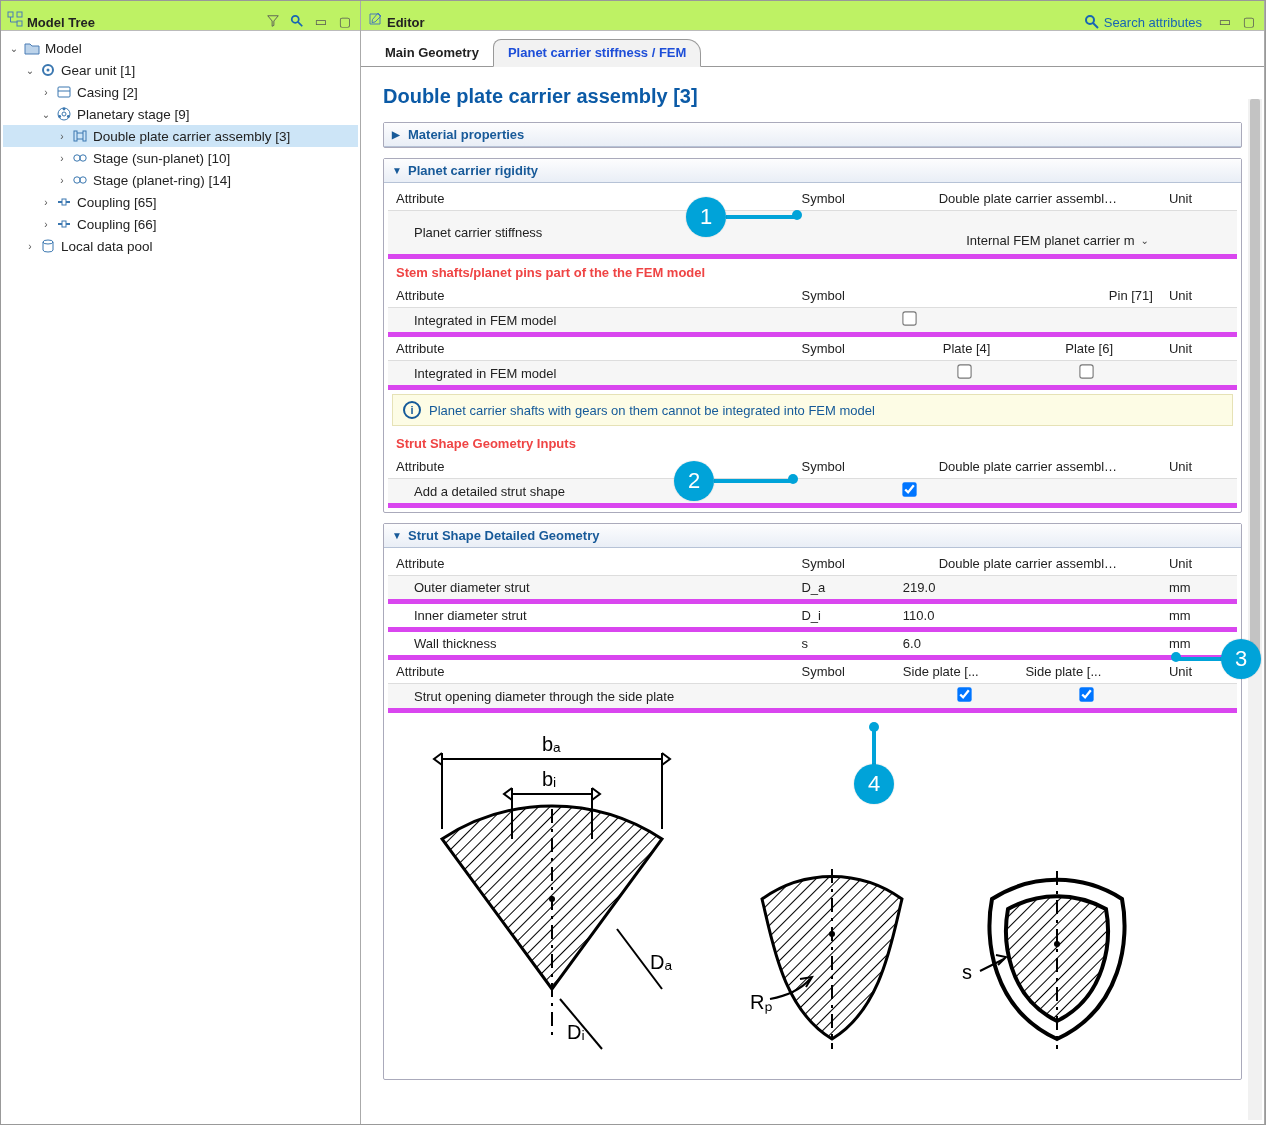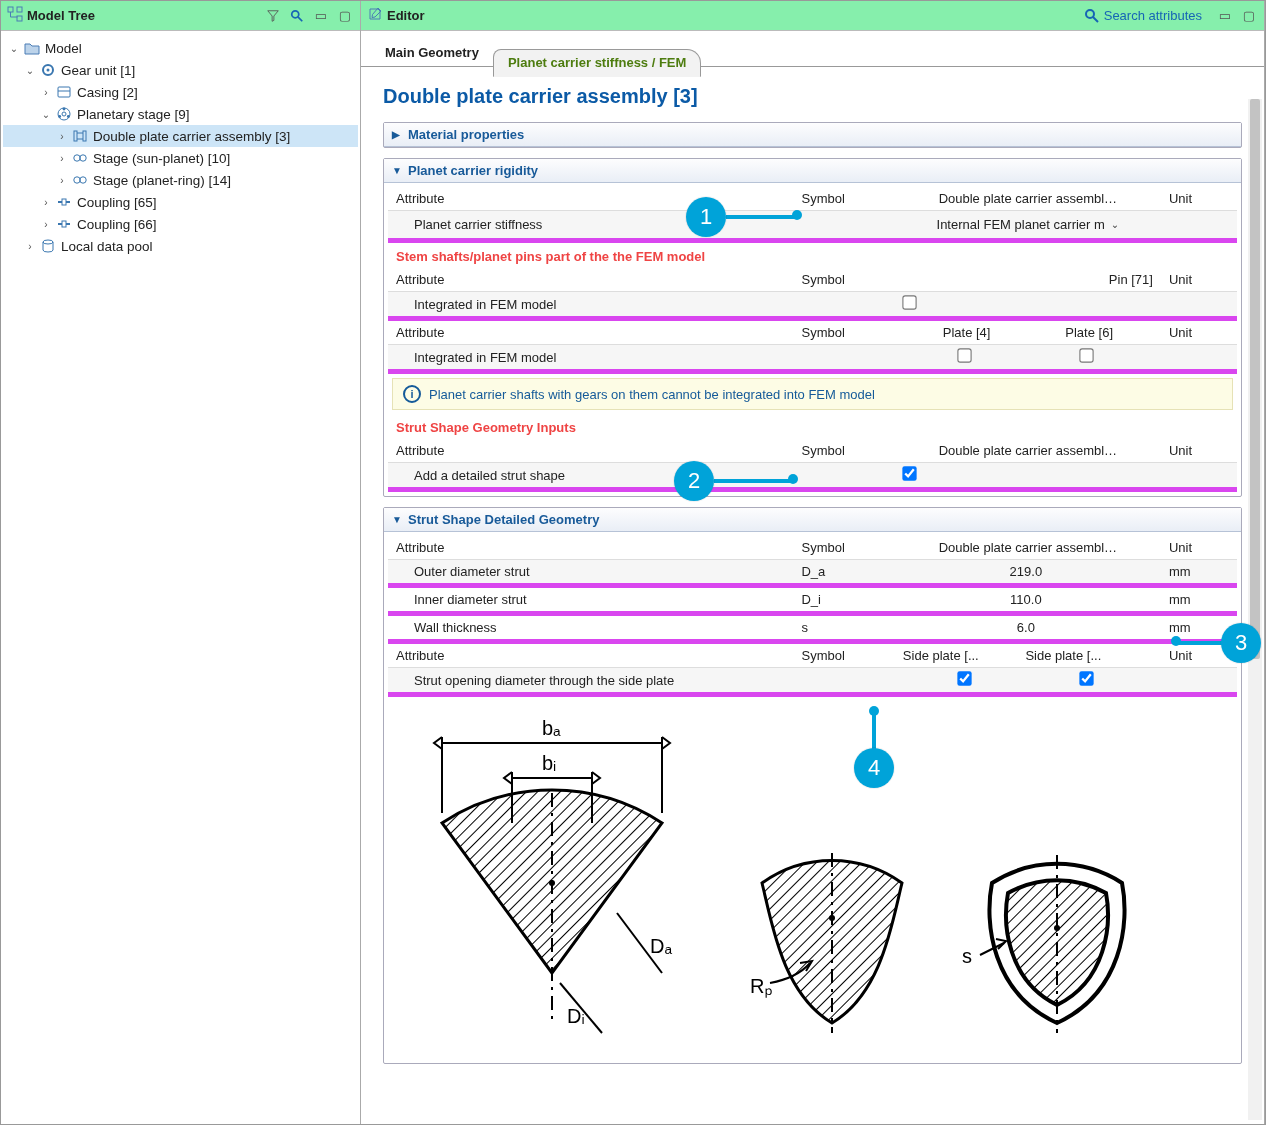--- a/index.html
+++ b/index.html
@@ -12,23 +12,23 @@
   height: 1125px;
   overflow: hidden;
   display: flex;
   border: 1px solid #999;
 }
 .panel { display: flex; flex-direction: column; border-right: 1px solid #aaa; }
 .left-panel { width: 360px; }
 .right-panel { flex: 1; }
 
 .panel-header {
-  display: flex; align-items: center; height: 30px;
+  display: flex; align-items: flex-end; height: 30px;
   padding: 0 6px; border-bottom: 1px solid #bbb;
-  background: #86efac;
+  background: #bef264;
 }
 .panel-title { font-weight: 600; margin-left: 4px; }
 .panel-header .spacer { flex: 1; }
 .panel-header .hicon { width: 18px; height: 18px; margin-left: 6px; display:flex; align-items:center; justify-content:center; color:#555; cursor:pointer; }
 
 
 .tree { padding: 6px 2px; font-size: 13.5px; overflow-y:auto; flex:1; }
 .tree-row {
   display:flex; align-items:center; height: 22px; padding: 0 4px;
   cursor: default; white-space:nowrap;
@@ -51,22 +51,22 @@
 .tab {
   padding: 5px 14px 6px 14px;
   font-weight:600;
   color:#222;
   cursor:pointer;
   border-top-left-radius: 8px; border-top-right-radius: 14px;
 }
 .tab.active {
   background:#f2f2f2;
   border:1px solid #999; border-bottom:1px solid #f2f2f2;
-  position:relative; top:11px;
-  color:#4d7c0f;
+  position:relative; top:1px;
+  color:#1d4ed8;
 }
 
 
 .editor-body { flex:1; overflow-y:auto; padding: 14px 22px 14px 22px; position:relative;}
 .scrollbar-fake { position:absolute; top:32px; right:2px; bottom:4px; width:14px; background:#f1f1f1;}
 .scrollbar-fake .thumb { background:#c3c3c3; position:absolute; top:0; left:2px; right:2px; height:560px; border-radius:2px;}
 .page-title { font-size: 20px; font-weight: 700; color:#0b5aa6; margin:4px 0 14px 0;}
 
 .section {
   border: 1px solid #aab; border-radius: 2px; margin-bottom: 10px;
@@ -85,32 +85,32 @@
 .gridtable { width:100%; border-collapse: collapse; }
 .gridtable th {
   text-align:left; font-weight:400; padding:4px 8px; border-bottom:1px solid #ddd;
 }
 .gridtable td { padding:4px 8px; border-bottom:5px solid #d946ef; }
 .gridtable tr.row-alt td { background:#f6f6f6; }
 .gridtable .col-attr { width:320px;}
 .gridtable .col-sym { width:80px;}
 .gridtable .col-val { width:210px; text-align:center;}
 .gridtable .col-unit { width:60px;margin-top:12px;}
-.gridtable .valnum { text-align:center; padding-right:12px;}
+.gridtable .valnum { text-align:left; padding-right:12px;}
 .gridtable .indent1 { padding-left:26px;}
 .gridtable input[type="checkbox"] { transform: scale(1.1); }
 
 .info-row {
   background:#fdfce5; border:1px solid #e6e2b6;
   padding:6px 10px; color:#155a99; display:flex; align-items:center;
   margin: 4px;
 }
 .info-row .info-icon { width:18px;height:18px;margin-right:8px;border:2px solid #155a99;border-radius:50%;display:flex;align-items:center;justify-content:center;font-weight:700;font-size:11px;}
 
-.select-fake { display:flex; align-items:center; justify-content:center; padding:2px 4px; cursor:pointer;}
+.select-fake { display:flex; align-items:center; justify-content:flex-end; padding:2px 4px; cursor:pointer;margin-top:16px;}
 .select-fake .chev {font-size:10px;color:#444;margin-left:6px;}
 
 
 .ann-circle {
   position:absolute; width:40px;height:40px;border-radius:50%;
   background:#00a3d9; color:#fff; font-size:22px; font-weight:500;
   display:flex; align-items:center; justify-content:center;
   box-shadow:0 0 0 1px rgba(0,0,0,.05);
   z-index:50;
 }

